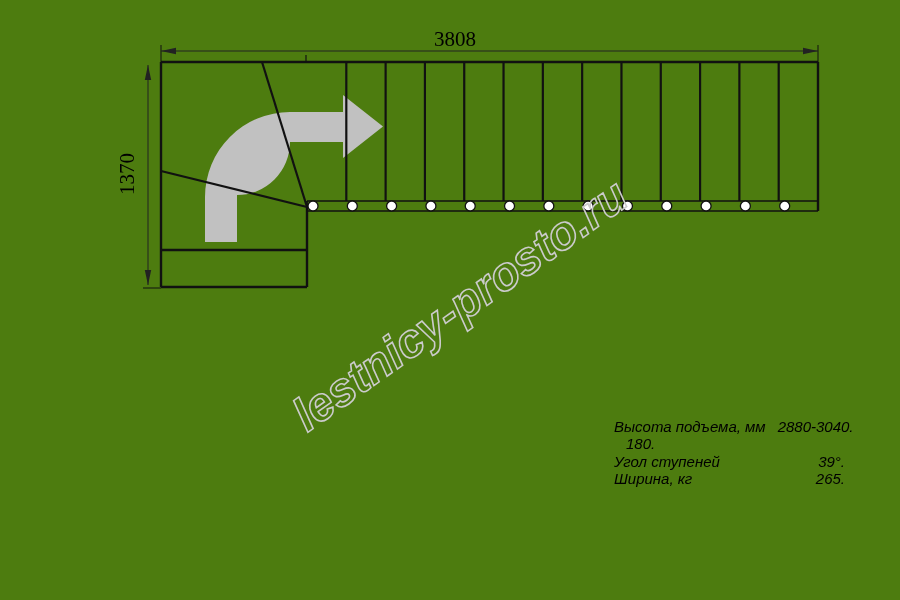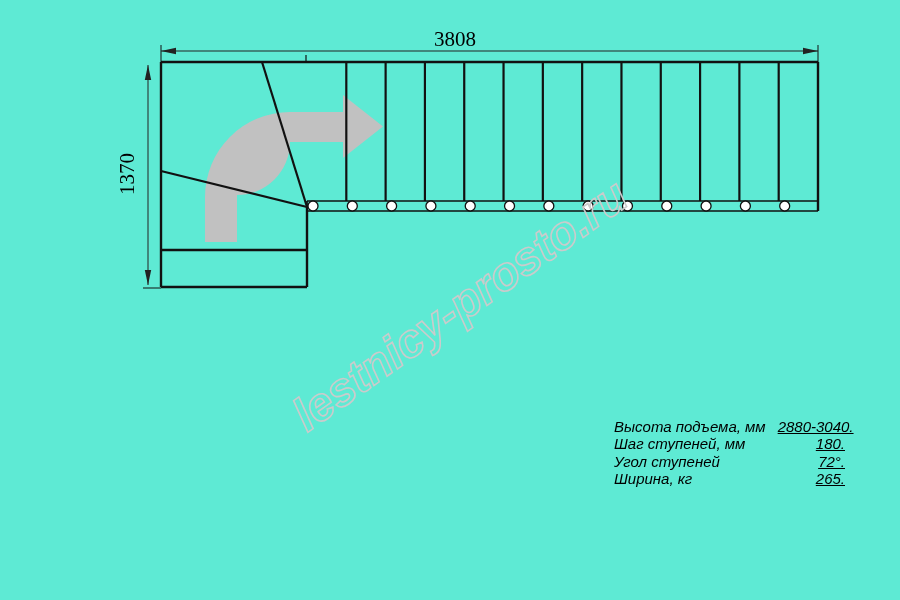--- a/index.html
+++ b/index.html
@@ -5,42 +5,42 @@
   html, body {
     margin: 0; padding: 0;
     width: 900px; height: 600px;
     background: #ffffff;
     font-family: "Liberation Sans", sans-serif;
     overflow: hidden;
   }
   .canvas {
     position: relative;
     width: 900px; height: 600px;
-    background: #5eead4;
+    background: #4d7c0f;
   }
   svg.plan {
     position: absolute;
     left: 0; top: 0;
   }
   .specs {
     position: absolute;
     left: 614px; top: 418px;
     width: 231px;
     font-style: italic;
     font-size: 15px;
     line-height: 17.3px;
     color: #000000;
   }
   .spec-row {
     display: flex;
     justify-content: space-between;
     white-space: nowrap;
   }
   .spec-label { text-align: left; }
-  .spec-value { text-align: right; padding-left: 12px; text-decoration: underline; }
+  .spec-value { text-align: right; padding-left: 12px; }
 </style>
 </head>
 <body>
 
 <div class="canvas">
 
   <svg class="plan" id="plan-svg" width="900" height="600" viewBox="0 0 900 600">
       <path d="M205,242 L205,197 A85,85 0 0 1 290,112 L343,112 L343,95 L383,126.5 L343,158 L343,142 L290,142 A53,53 0 0 1 237,195 L237,242 Z" fill="#c1c1c1" stroke="none"></path>
       <line x1="161" y1="62" x2="818" y2="62" stroke="#111111" stroke-width="2.4"></line>
       <line x1="818" y1="62" x2="818" y2="211" stroke="#111111" stroke-width="2.4"></line>
@@ -92,26 +92,25 @@
       <text x="129" y="174" text-anchor="middle" dominant-baseline="middle" transform="rotate(-90 129 174)" font-family="&quot;Liberation Serif&quot;, serif" font-size="21px" fill="#000000">1370</text>
       <text x="462" y="308" text-anchor="middle" dominant-baseline="middle" transform="rotate(-35.3 462 308)" font-family="&quot;Liberation Sans&quot;, sans-serif" font-size="47px" font-weight="bold" font-style="italic" fill="none" stroke="#cbcbcb" stroke-width="1.6">lestnicy-prosto.ru</text>
     </svg>
 
   <div class="specs">
     <div class="spec-row">
       <span class="spec-label">Высота подъема, мм</span>
       <span class="spec-value">2880-3040.</span>
     </div>
     <div class="spec-row">
-      <span class="spec-label">Шаг ступеней, мм</span>
       <span class="spec-value">180.</span>
     </div>
     <div class="spec-row">
       <span class="spec-label">Угол ступеней</span>
-      <span class="spec-value">72°.</span>
+      <span class="spec-value">39°.</span>
     </div>
     <div class="spec-row">
       <span class="spec-label">Ширина, кг</span>
       <span class="spec-value">265.</span>
     </div>
   </div>
 
 </div>
 
 </body></html>

